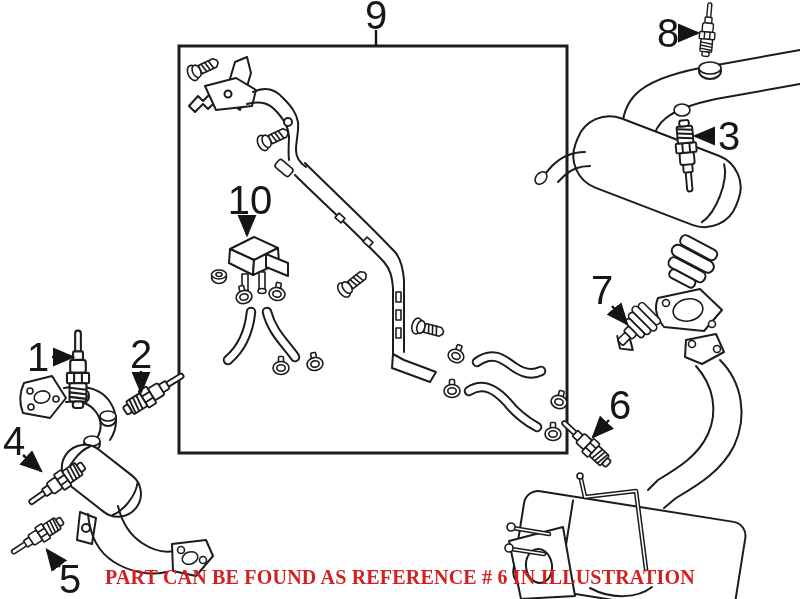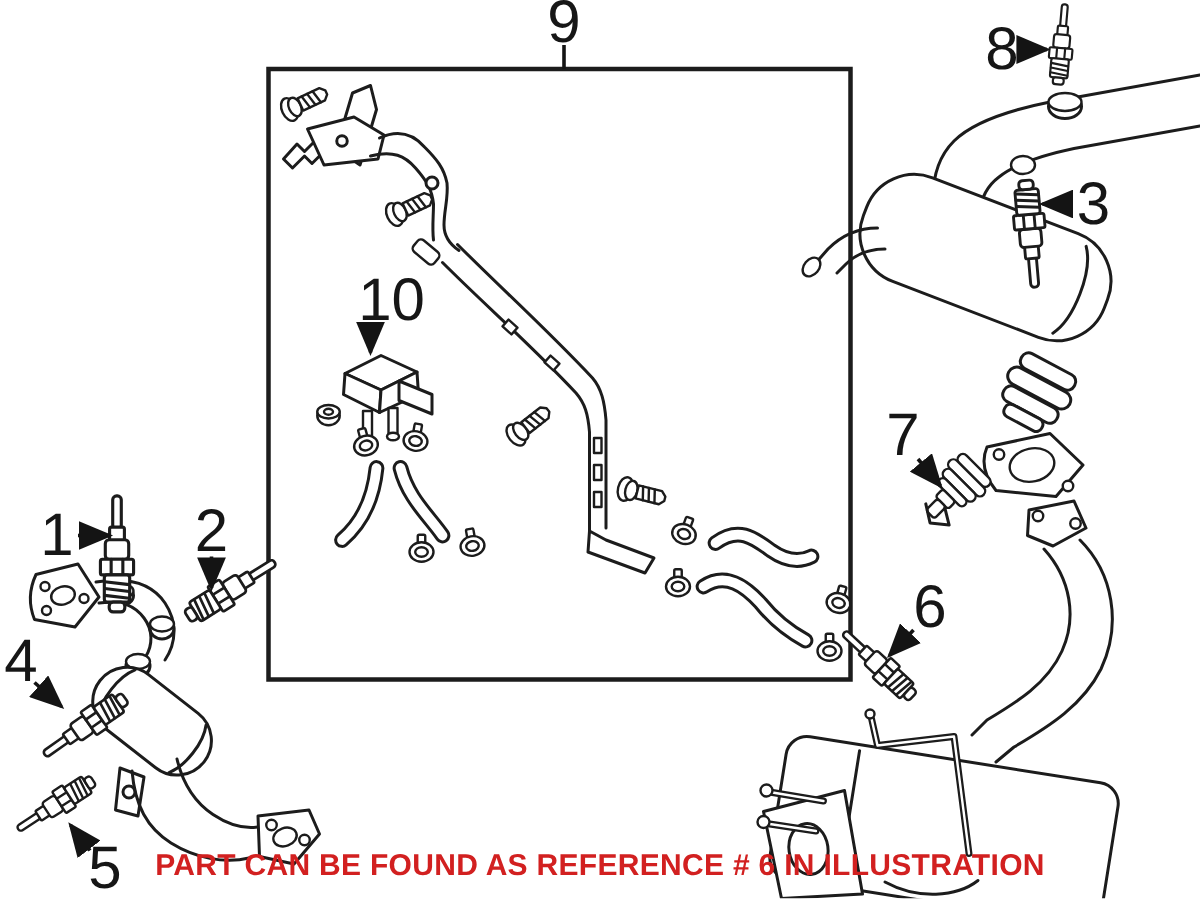--- a/index.html
+++ b/index.html
@@ -11,21 +11,21 @@
   .sw  {stroke:#1c1c1c;fill:#ffffff;stroke-width:2;stroke-linecap:round;stroke-linejoin:round;}
   .sw15{stroke:#1c1c1c;fill:#ffffff;stroke-width:1.6;stroke-linecap:round;stroke-linejoin:round;}
   .hoseO{stroke:#1c1c1c;fill:none;stroke-width:10.5;stroke-linecap:round;}
   .hoseI{stroke:#ffffff;fill:none;stroke-width:6.5;stroke-linecap:round;}
   .rod {stroke:#1c1c1c;fill:none;stroke-width:4.6;stroke-linecap:round;stroke-linejoin:round;}
   .rodI{stroke:#ffffff;fill:none;stroke-width:1.6;stroke-linecap:round;stroke-linejoin:round;}
   .arrow{stroke:#141414;fill:none;stroke-width:2.4;}
   .num{position:absolute;transform:translate(-50%,-50%);font-size:40px;font-weight:400;
        color:#161616;line-height:1;user-select:none;}
   .note{position:absolute;left:0;top:566px;width:100%;text-align:center;
-        font-family:Liberation Sans, sans-serif;
+        font-family:Liberation Serif, serif;
         font-size:20px;font-weight:700;letter-spacing:.2px;color:#d22020;white-space:nowrap;}
 </style>
 </head>
 <body>
 
 <div class="stage">
 
 <svg class="artwork" width="800" height="599" viewBox="0 0 800 599">
   <defs>
     <marker id="ah" markerWidth="10" markerHeight="8" refX="8.5" refY="4" orient="auto">
@@ -238,17 +238,17 @@
 
 <div class="num" style="left:38px;top:357px">1</div>
 <div class="num" style="left:141px;top:354px">2</div>
 <div class="num" style="left:729px;top:136px">3</div>
 <div class="num" style="left:14px;top:441px">4</div>
 <div class="num" style="left:70px;top:579px">5</div>
 <div class="num" style="left:620px;top:405px">6</div>
 <div class="num" style="left:602px;top:290px">7</div>
 <div class="num" style="left:668px;top:33px">8</div>
 <div class="num" style="left:376px;top:15px">9</div>
-<div class="num" style="left:261px;top:200px">10</div>
+<div class="num" style="left:250px;top:200px">10</div>
 
 <div class="note">PART CAN BE FOUND AS REFERENCE # 6 IN ILLUSTRATION</div>
 
 </div>
 
 </body></html>

